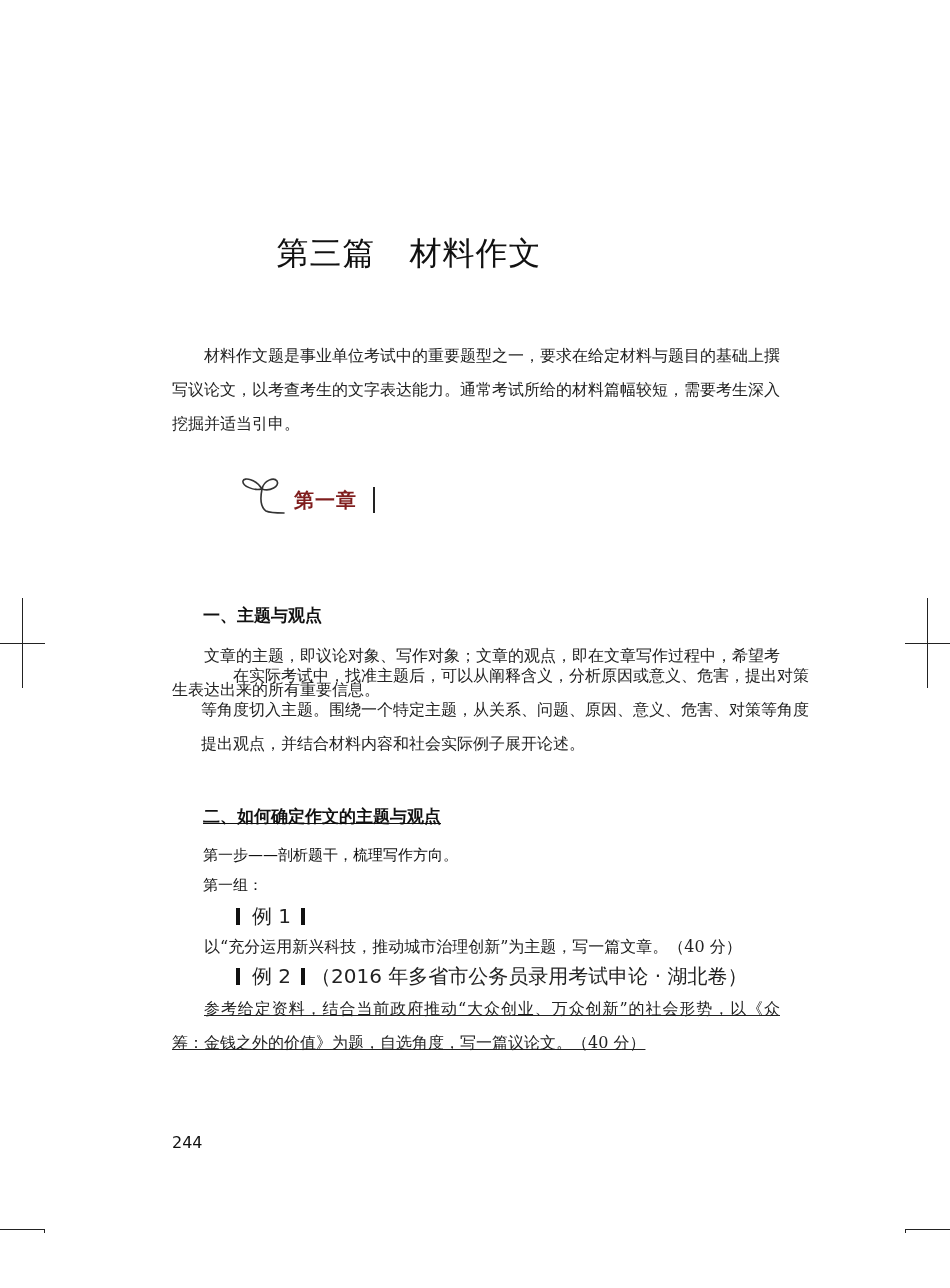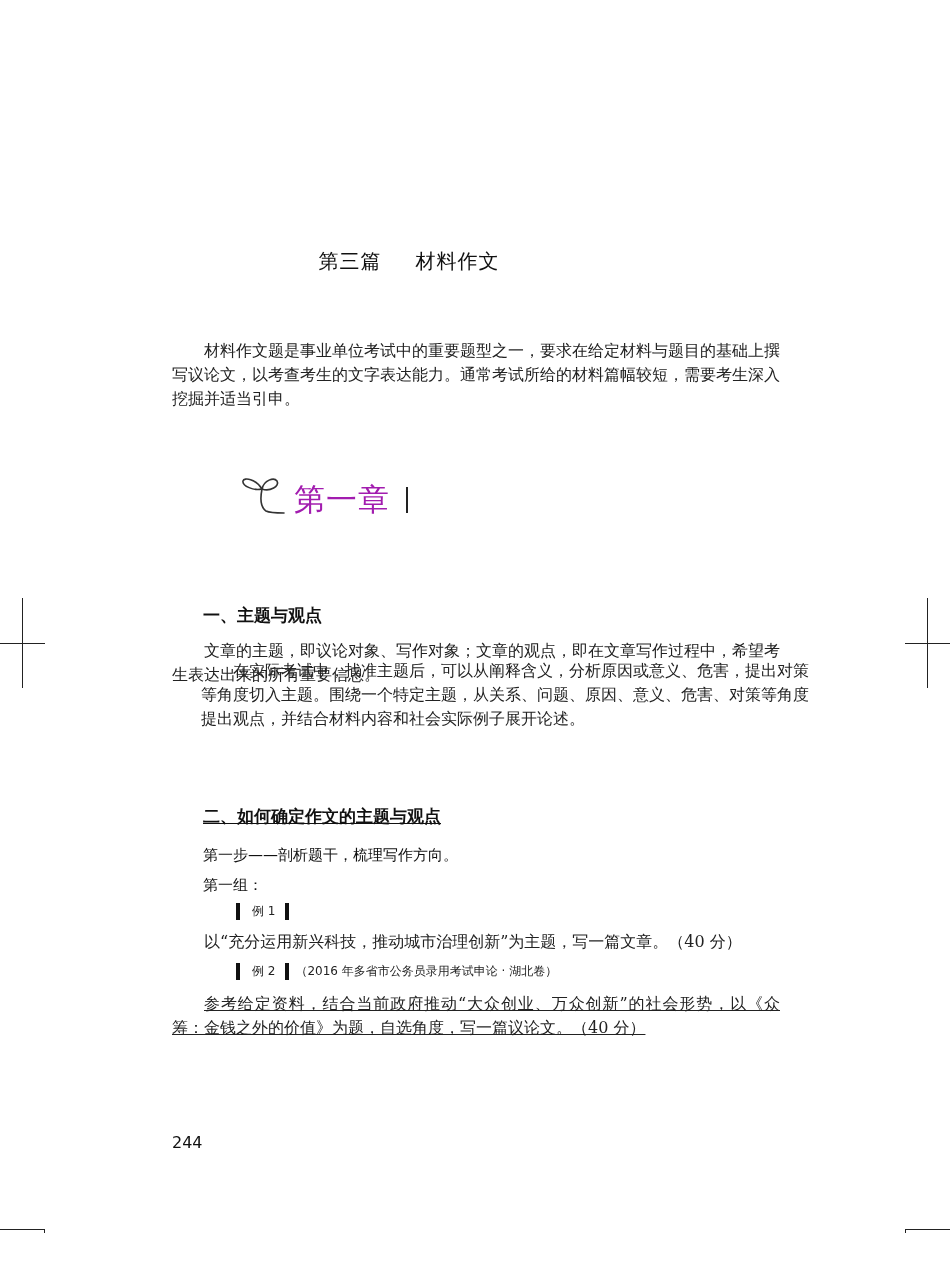--- a/index.html
+++ b/index.html
@@ -2,42 +2,42 @@
 <html><head>
 <meta charset="utf-8">
 <style>
   html, body { margin: 0; padding: 0; background: #ffffff; }
   body { width: 950px; height: 1288px; position: relative; overflow: hidden; color: #1a1a1a; }
   .serif { font-family: "DejaVu Serif", "Liberation Serif", serif; }
   .sans { font-family: "DejaVu Sans", "Liberation Sans", sans-serif; }
 
   .part-title {
     position: absolute; top: 232px; left: 0; width: 818px; text-align: center;
-    font-size: 20px; letter-spacing: 1px; color: #111; margin-top: 16px;
+    font-size: 32px; letter-spacing: 1px; color: #111;
   }
   .part-title .gap { display: inline-block; width: 34px; }
 
   .para {
     position: absolute; left: 172px; width: 608px;
-    font-size: 16px; line-height: 24px; color: #222;
+    font-size: 16px; line-height: 34px; color: #222;
     text-align: justify;
   }
   .indent { text-indent: 32px; }
 
   .chapter {
     position: absolute; top: 470px; left: 240px; height: 60px; display: flex; align-items: center;
   }
   .chapter .sprout { width: 46px; height: 44px; margin-right: 8px; margin-top: -6px; }
-  .chapter .ctext { font-size: 31px; color: #a21caf; letter-spacing: 1px; }
+  .chapter .ctext { font-size: 20px; color: #7f1d1d; letter-spacing: 1px; font-weight: bold; }
   .chapter .bar { display: inline-block; width: 2px; height: 26px; background: #222; margin: 0 16px; vertical-align: middle; }
 
   .h2 { position: absolute; left: 203px; font-size: 17px; font-weight: bold; color: #111; }
   .step { position: absolute; left: 203px; font-size: 15px; color: #111; }
   .example {
-    position: absolute; left: 203px; font-size: 12px; color: #222; display: flex; align-items: center; padding-left: 33px;
+    position: absolute; left: 203px; font-size: 20px; color: #222; display: flex; align-items: center; padding-left: 33px;
   }
   .example .mark { display: inline-block; width: 4px; height: 17px; background: #111; }
   .example .lbl { margin: 0 10px 0 12px; }
   .example .src { margin-left: 6px; }
 
   .page-num { position: absolute; left: 172px; top: 1133px; font-size: 16px; color: #111; }
 
   .crop { position: absolute; background: #222; }
 </style>
 </head>

